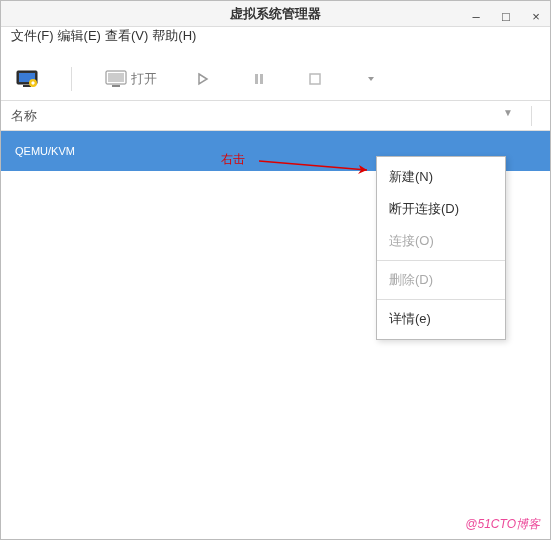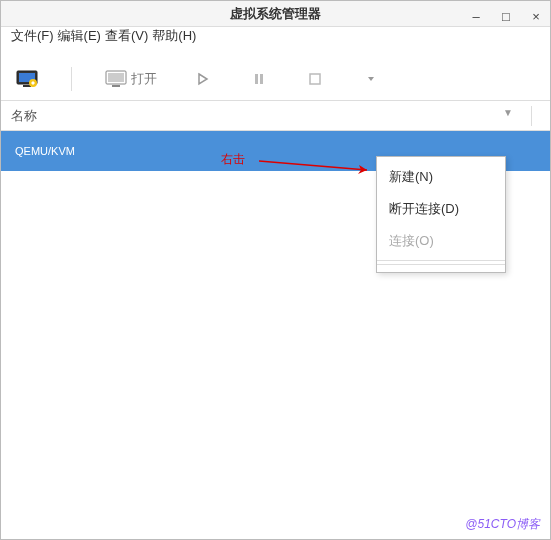--- a/index.html
+++ b/index.html
@@ -73,21 +73,21 @@
       box-shadow: 2px 2px 6px rgba(0,0,0,0.15);
       padding: 4px 0;
     }
     .ctx-item {
       padding: 7px 12px; color: #333; font-size: 13px;
     }
     .ctx-item.disabled { color: #aaa; }
     .ctx-sep { height: 1px; background: #ddd; margin: 3px 0; }
     .watermark {
       position: absolute; right: 10px; bottom: 6px;
-      font-size: 12px; color: #8b5cf6; font-style: italic;
+      font-size: 12px; color: #ec4899; font-style: italic;
     }
   </style>
 </head>
 <body>
 
 <div class="titlebar">
   <span class="title">虚拟系统管理器</span>
   <div class="win-controls">
     <span class="win-btn">–</span>
     <span class="win-btn">□</span>
@@ -164,16 +164,18 @@
 <svg class="arrow" viewBox="0 0 120 20">
   <line x1="0" y1="5" x2="108" y2="14" stroke="#d00" stroke-width="1.5"></line>
   <path d="M108 14 L100 9 L102 14 L99 18 Z" fill="#d00"></path>
 </svg>
 
 <div class="context-menu">
   <div class="ctx-item">新建(N)</div>
   <div class="ctx-item">断开连接(D)</div>
   <div class="ctx-item disabled">连接(O)</div>
   <div class="ctx-sep"></div>
+  <div class="ctx-item disabled">删除(D)</div>
   <div class="ctx-sep"></div>
+  <div class="ctx-item">详情(e)</div>
 </div>
 
 <div class="watermark">@51CTO博客</div>
 
 </body></html>

